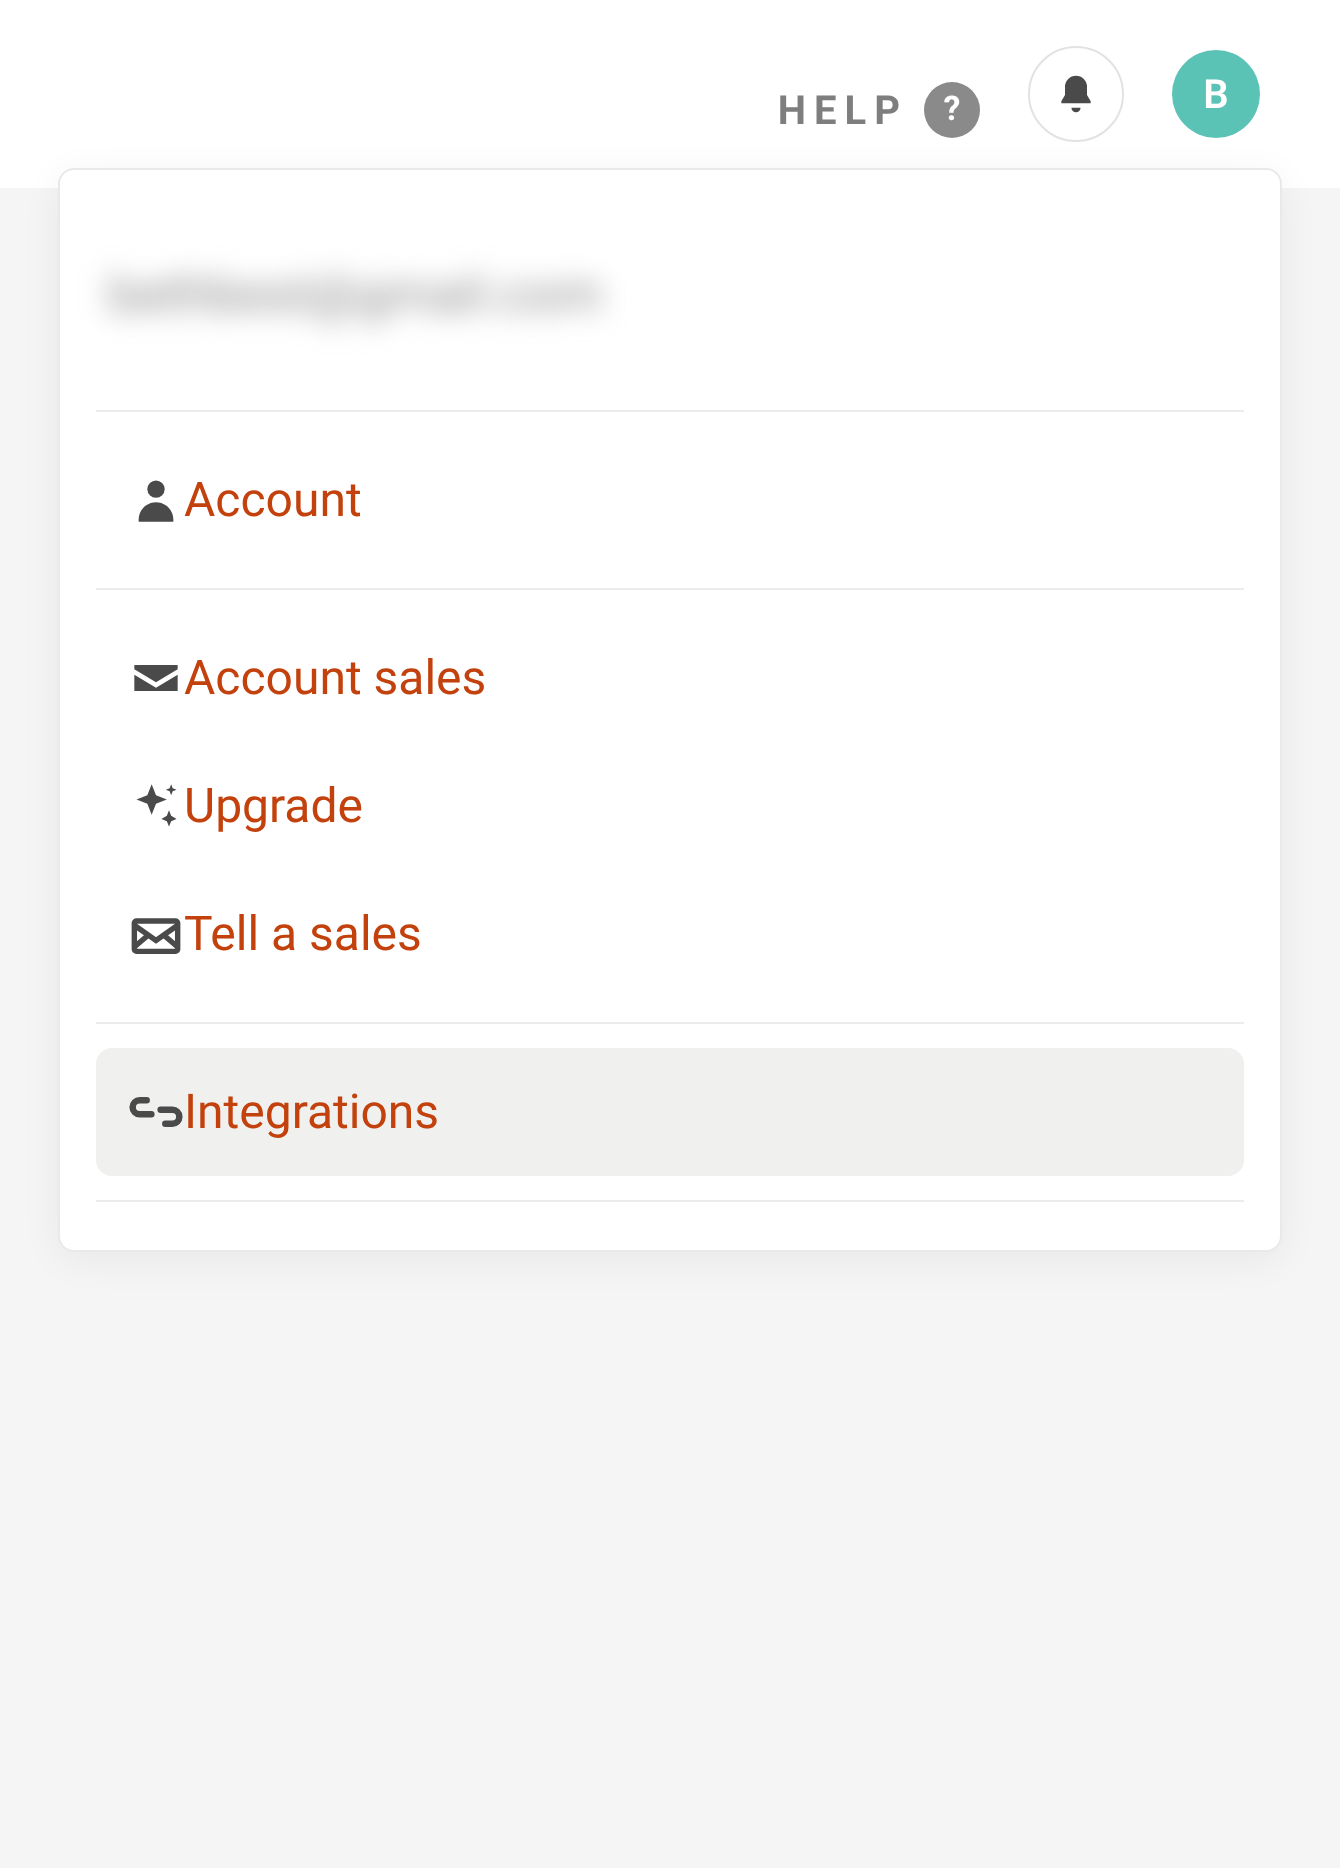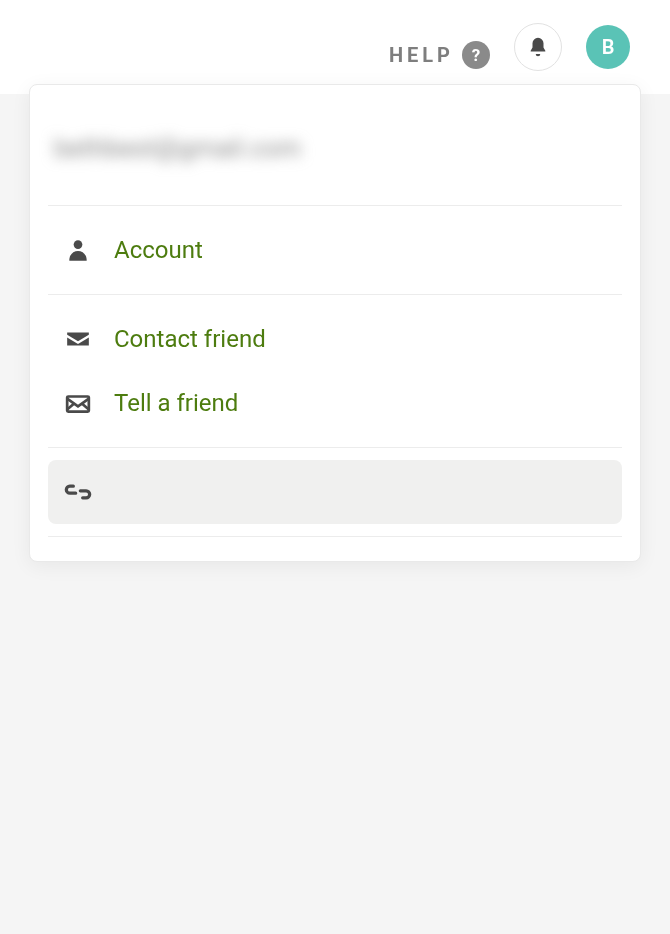--- a/index.html
+++ b/index.html
@@ -94,24 +94,23 @@
       height: 1px;
       background: #ececec;
       margin: 0;
     }
     .menu-section {
       padding: 12px 0;
     }
     .menu-item {
       display: flex;
       align-items: center;
-      gap: 22px;
       padding: 18px 16px;
       font-size: 24px;
-      color: #4d7c0f;
+      color: #c2410c;
       border-radius: 8px;
       cursor: pointer;
       position: relative;
     }
     .menu-item.selected {
       background: #f0f0ef;
     }
     .menu-icon {
       width: 28px;
       height: 28px;
@@ -168,41 +167,50 @@
 
   <div class="divider"></div>
 
   <div class="menu-section">
     <div class="menu-item">
       <span class="menu-icon">
         <svg viewBox="0 0 24 24" width="26" height="26" fill="#4a4a4a">
             <path d="M2 6h20v2l-10 6L2 8V6zm0 4.5l10 6 10-6V18H2v-7.5z"></path>
           </svg>
       </span>
-      <span>Contact friend</span>
+      <span>Account sales</span>
+    </div>
+    <div class="menu-item">
+      <span class="menu-icon">
+        <svg viewBox="0 0 24 24" width="26" height="26" fill="#4a4a4a">
+            <path d="M10 2l2 5 5 2-5 2-2 5-2-5-5-2 5-2 2-5zm8 12l1 2.5L21.5 18 19 19l-1 2.5-1-2.5-2.5-1L17 16.5l1-2.5zM19 2l.7 1.8L21.5 4.5l-1.8.7L19 7l-.7-1.8-1.8-.7 1.8-.7L19 2z"></path>
+          </svg>
+      </span>
+      <span>Upgrade</span>
     </div>
     <div class="menu-item">
       <span class="menu-icon">
         <svg viewBox="0 0 24 24" width="26" height="26" fill="none" stroke="#4a4a4a" stroke-width="2.5">
             <rect x="2" y="6" width="20" height="14" rx="1"></rect>
             <path d="M2 8l10 7 10-7M2 18l7-6M22 18l-7-6"></path>
           </svg>
       </span>
-      <span>Tell a friend</span>
+      <span>Tell a sales</span>
     </div>
   </div>
 
   <div class="divider"></div>
 
   <div class="menu-section">
     <div class="menu-item selected">
       <span class="menu-icon">
         <svg viewBox="0 0 24 24" width="28" height="28" fill="none" stroke="#4a4a4a" stroke-width="2.8" stroke-linecap="round">
             <path d="M8 7H5a3 3 0 0 0-3 3v0a3 3 0 0 0 3 3h5"></path>
             <path d="M16 17h3a3 3 0 0 0 3-3v0a3 3 0 0 0-3-3h-5"></path>
           </svg>
       </span>
+      <span>Integrations</span>
     </div>
   </div>
 
   <div class="divider"></div>
 
 </div>
 
 </body></html>

